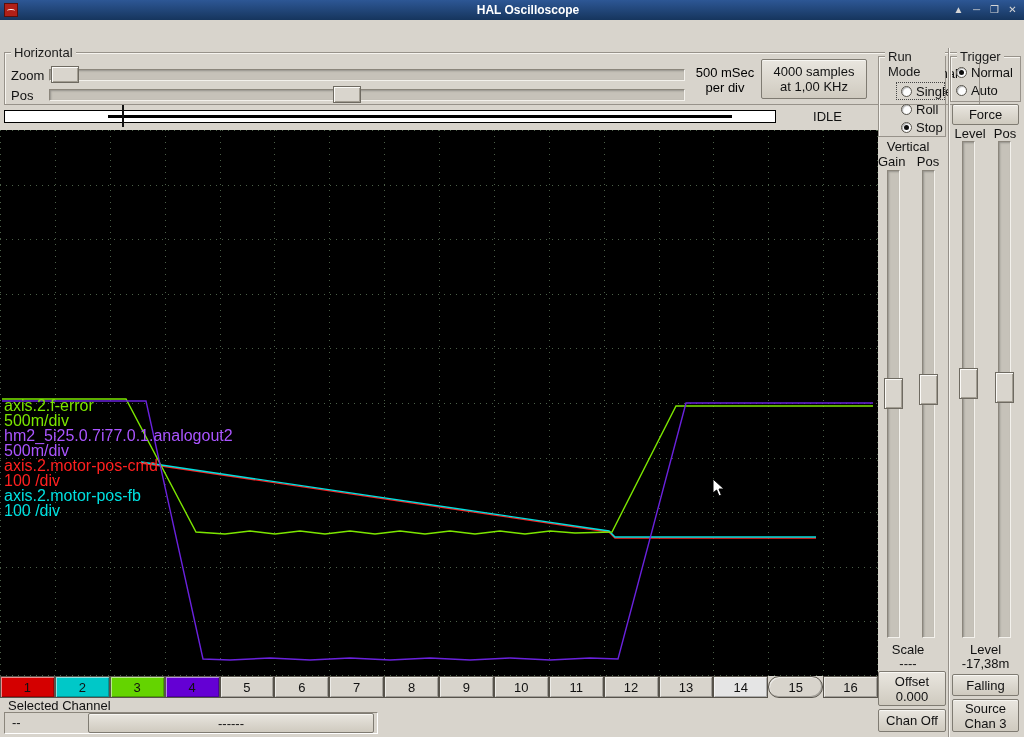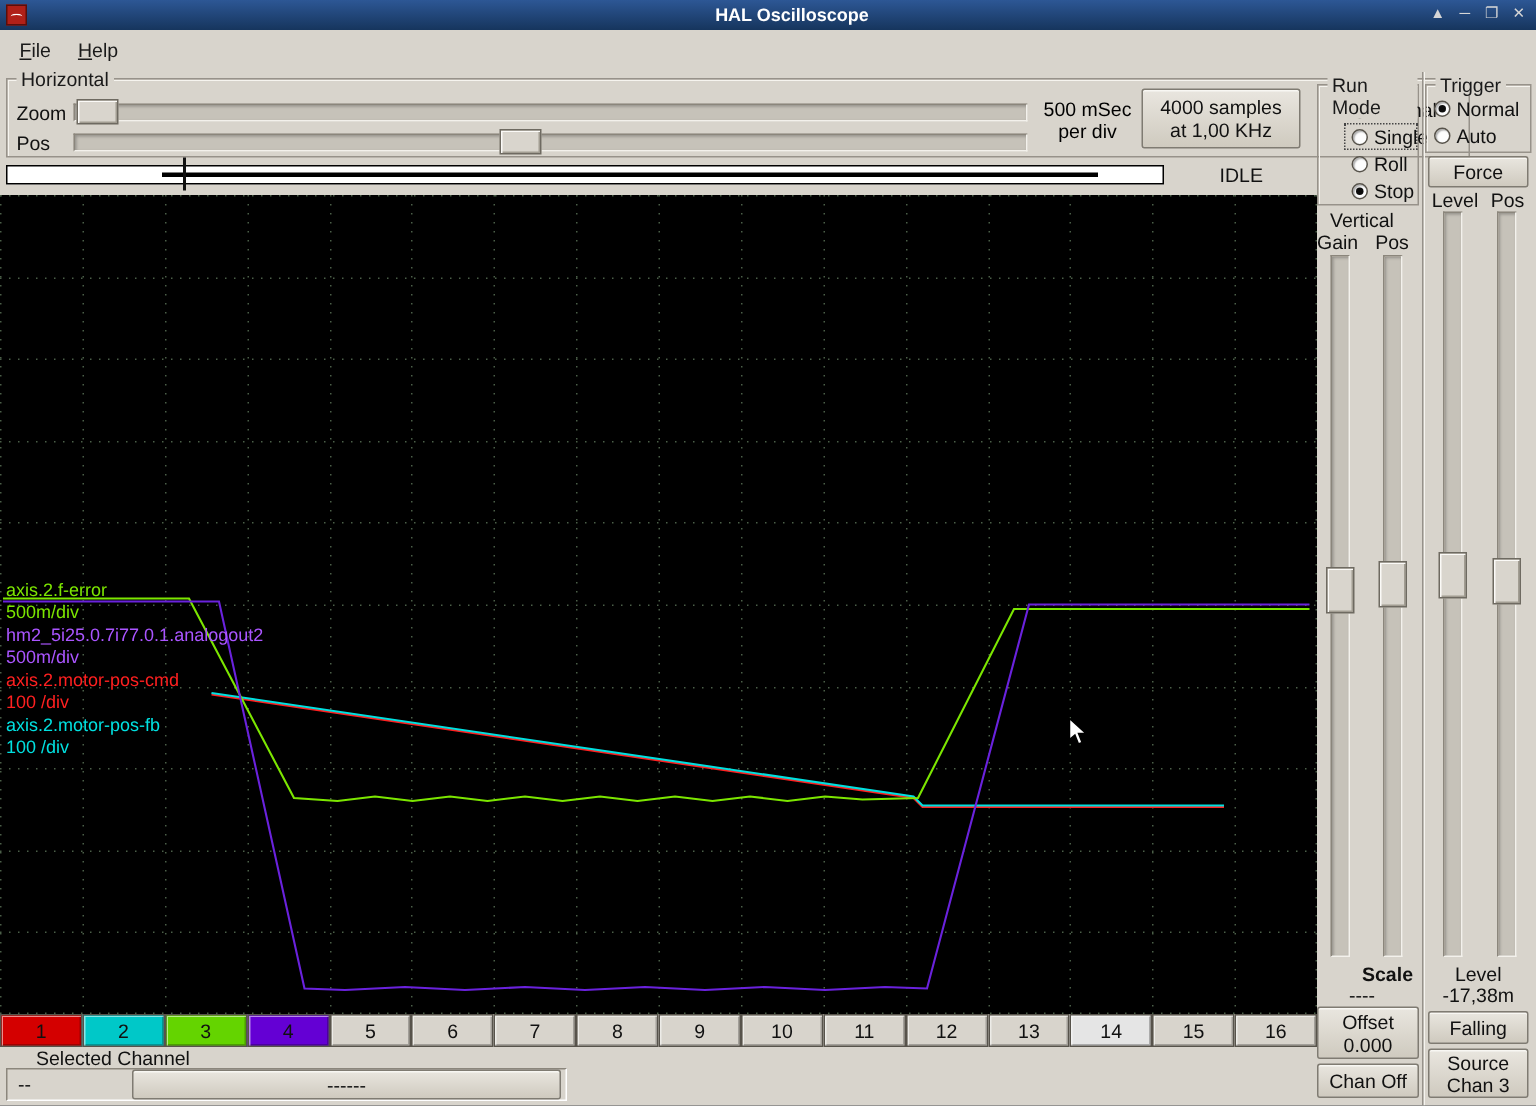--- a/index.html
+++ b/index.html
@@ -49,21 +49,21 @@
   .label{position:absolute;font-size:13px;color:#111;}
 
   
   .capbar{position:absolute;left:4px;top:110px;width:772px;height:13px;background:#ffffff;
     border:1px solid #000;box-sizing:border-box;}
   .capfill{position:absolute;left:103px;top:4px;width:624px;height:3px;background:#000;}
   .capmark{position:absolute;left:122px;top:105px;width:2px;height:22px;background:#111;}
 
   
   .scope{position:absolute;left:0;top:130px;width:878px;height:546px;background:#000;overflow:hidden;}
-  .readouts{position:absolute;left:4px;top:256px;font-size:12px;line-height:15px;}
+  .readouts{position:absolute;left:4px;top:268px;font-size:16px;line-height:15px;}
   .ro{white-space:nowrap;}
   .cursor{position:absolute;left:712px;top:348px;}
 
   
   .chanrow{position:absolute;left:0;top:676px;width:878px;height:22px;display:flex;}
   .chan-btn{flex:1;border:1px solid #57534b;box-shadow:inset 1px 1px 0 rgba(255,255,255,.55),inset -1px -1px 0 rgba(0,0,0,.25);
     background:#d8d4cc;font-size:13px;color:#111;display:flex;align-items:center;justify-content:center;box-sizing:border-box;}
 
   
   .selbox{position:absolute;left:4px;top:712px;width:374px;height:22px;background:#d8d4cc;
@@ -82,24 +82,20 @@
     <span class="app-icon"></span>
     <span class="title">HAL Oscilloscope</span>
     <span class="win-controls">
       <span class="wbtn">▲</span>
       <span class="wbtn">─</span>
       <span class="wbtn">❐</span>
       <span class="wbtn">✕</span>
     </span>
   </div>
 
-  <div class="menubar">
-    <span class="menu-item">File</span>
-    <span class="menu-item">Help</span>
-  </div>
 
   <div class="frame" style="left:4px;top:52px;width:976px;height:53px;">
     <span class="frame-label">Horizontal</span>
     <span class="label" style="left:6px;top:15px;">Zoom</span>
     <div class="trough-h" style="left:44px;top:16px;width:636px;"></div>
     <div class="handle-h" style="left:46px;top:13px;"></div>
     <span class="label" style="left:6px;top:35px;">Pos</span>
     <div class="trough-h" style="left:44px;top:36px;width:636px;"></div>
     <div class="handle-h" style="left:328px;top:33px;"></div>
     <div style="position:absolute;left:684px;top:12px;width:72px;text-align:center;font-size:13px;line-height:15px;">
@@ -176,25 +172,25 @@
     <div class="chan-btn" style="background-color: rgb(216, 212, 204);">5</div>
     <div class="chan-btn" style="background-color: rgb(216, 212, 204);">6</div>
     <div class="chan-btn" style="background-color: rgb(216, 212, 204);">7</div>
     <div class="chan-btn" style="background-color: rgb(216, 212, 204);">8</div>
     <div class="chan-btn" style="background-color: rgb(216, 212, 204);">9</div>
     <div class="chan-btn" style="background-color: rgb(216, 212, 204);">10</div>
     <div class="chan-btn" style="background-color: rgb(216, 212, 204);">11</div>
     <div class="chan-btn" style="background-color: rgb(216, 212, 204);">12</div>
     <div class="chan-btn" style="background-color: rgb(216, 212, 204);">13</div>
     <div class="chan-btn" style="background-color: #e5e5e5;">14</div>
-    <div class="chan-btn" style="background-color: rgb(216, 212, 204);">15</div>
+    <div class="chan-btn" style="background-color: rgb(216, 212, 204); border-radius: 11px;">15</div>
     <div class="chan-btn" style="background-color: rgb(216, 212, 204);">16</div>
   </div>
 
-  <span class="label" style="left:8px;top:698px;margin-left:16px;">Selected Channel</span>
+  <span class="label" style="left:8px;top:698px;">Selected Channel</span>
   <div class="selbox"></div>
   <span class="selval">--</span>
   <div class="btn" style="left:88px;top:713px;width:286px;height:20px;">------</div>
 
   <div class="frame" style="left:878px;top:56px;width:68px;height:81px;">
     <span class="frame-label">Run Mode</span>
     <div style="padding-top:7px;padding-left:17px;">
       <div class="radio-row">
         <span class="radio"></span>
         <span>Normal</span>
@@ -214,21 +210,21 @@
     </div>
   </div>
 
   <span class="label" style="left:874px;top:139px;width:68px;text-align:center;">Vertical</span>
   <span class="label" style="left:878px;top:154px;width:32px;">Gain</span>
   <span class="label" style="left:912px;top:154px;width:32px;text-align:center;">Pos</span>
   <div class="trough-v" style="left:887px;top:170px;height:468px;"></div>
   <div class="handle-v" style="left:884px;top:378px;"></div>
   <div class="trough-v" style="left:922px;top:170px;height:468px;"></div>
   <div class="handle-v" style="left:919px;top:374px;"></div>
-  <span class="label" style="left:874px;top:642px;width:68px;text-align:right;font-weight:bold;">Scale</span>
+  <span class="label" style="left:874px;top:642px;width:68px;text-align:center;">Scale</span>
   <span class="label" style="left:874px;top:656px;width:68px;text-align:center;">----</span>
   <div class="btn" style="left:878px;top:671px;width:68px;height:35px;text-align:right;">
     <div>Offset</div>
     <div>0.000</div>
   </div>
   <div class="btn" style="left:878px;top:709px;width:68px;height:23px;">Chan Off</div>
 
   <div class="sep-v"></div>
 
   <div class="frame" style="left:950px;top:56px;width:71px;height:46px;">

